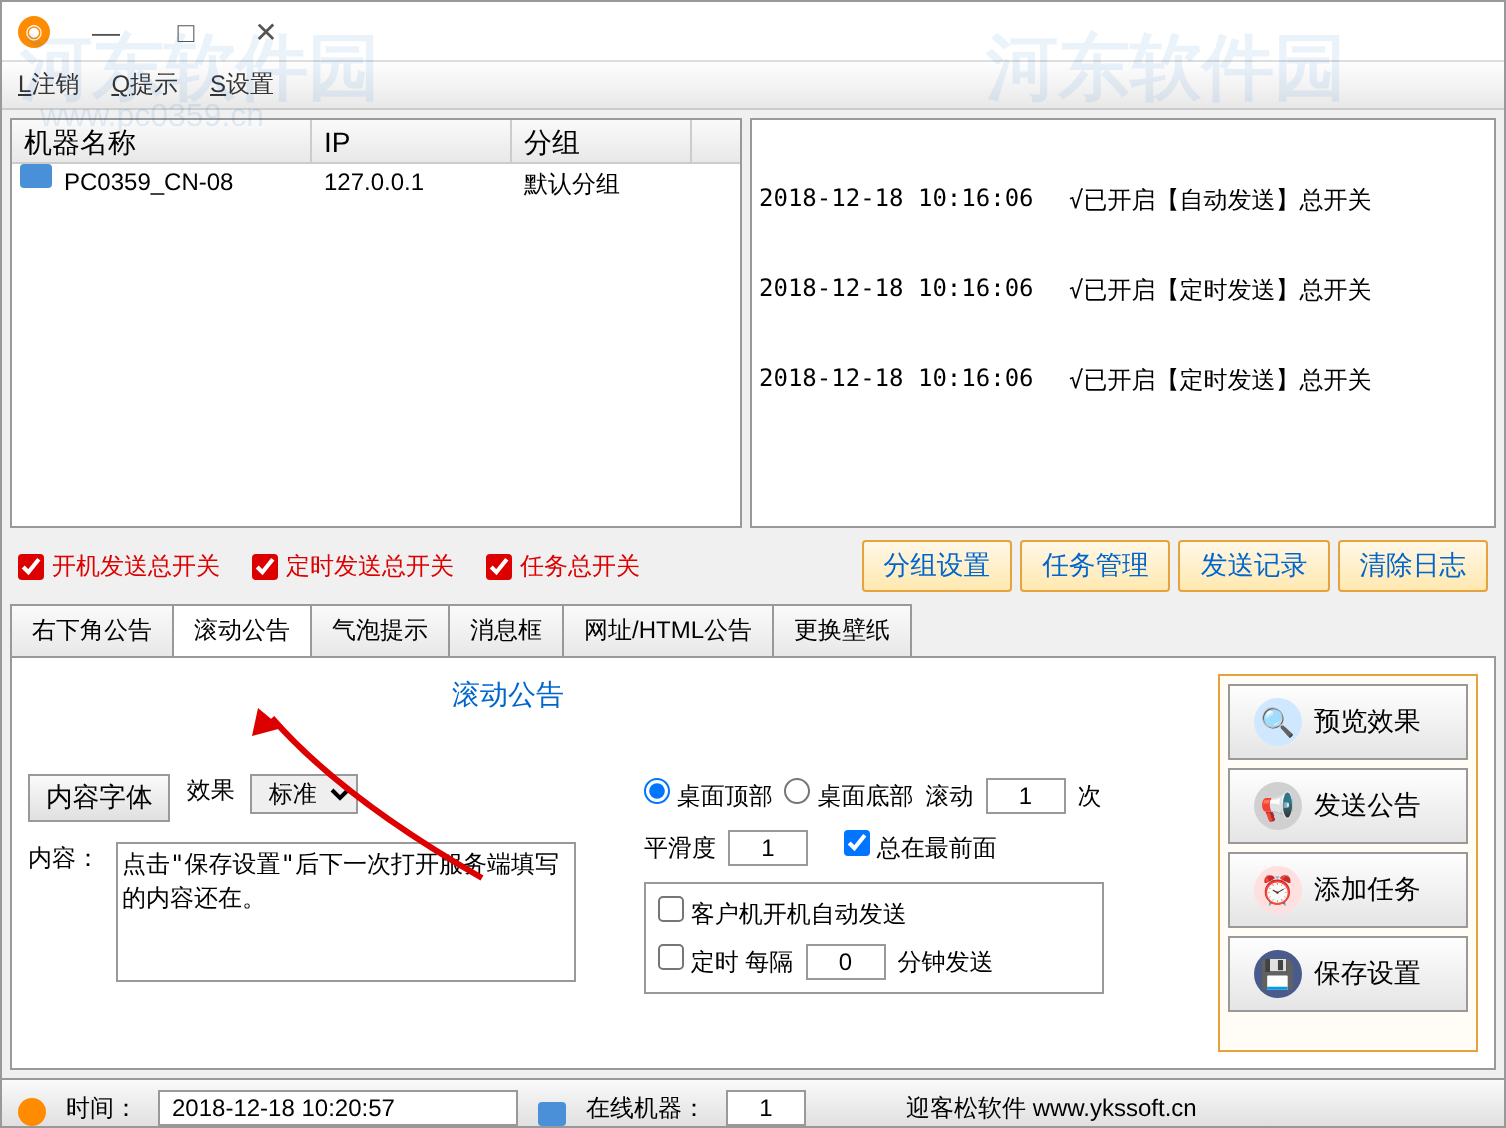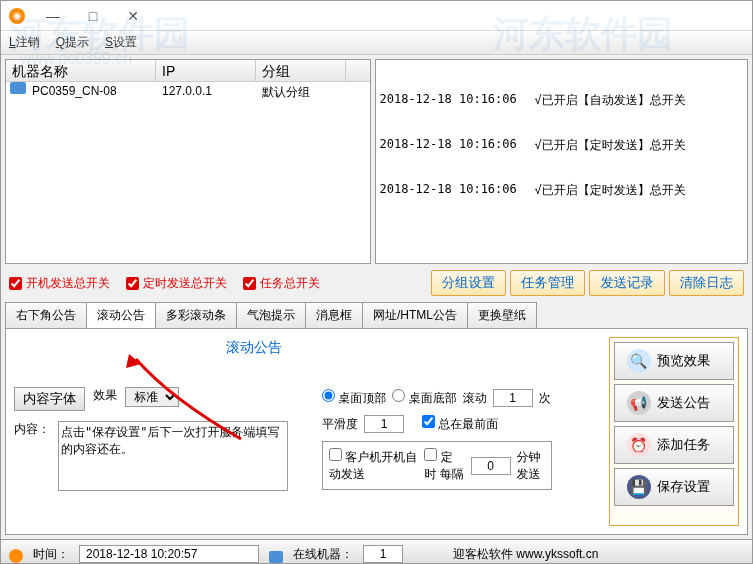--- a/index.html
+++ b/index.html
@@ -41,21 +41,21 @@
 .scroll-title{color:#0066cc;font-size:14px;position:absolute;left:220px;top:10px}
 .arrow{position:absolute;left:120px;top:25px;width:130px;height:90px;pointer-events:none}
 .arrow svg{width:100%;height:100%}
 .form-area{display:flex;flex-direction:column;gap:10px;margin-top:50px;width:300px}
 .form-row{display:flex;align-items:flex-start;gap:8px}
 .sbtn{background:linear-gradient(#fafafa,#e0e0e0);border:1px solid #999;padding:2px 8px}
 select,input[type=text]{border:1px solid #999;padding:1px 4px;font-size:12px}
 textarea{border:1px solid #999;width:230px;height:70px;font-size:12px;padding:2px;resize:none}
 .mid-opts{display:flex;flex-direction:column;gap:8px;margin-top:52px;width:230px}
 .opt-row{display:flex;align-items:center;gap:6px}
-.fieldset{border:1px solid #999;padding:6px;display:flex;flex-direction:row;gap:6px}
+.fieldset{border:1px solid #999;padding:6px;display:flex;flex-direction:column;gap:6px}
 .right-btns{display:flex;flex-direction:column;gap:4px;margin-left:auto;border:1px solid #e6a23c;padding:4px;background:#fffdf5}
 .bigbtn{display:flex;align-items:center;gap:6px;background:linear-gradient(#fefefe,#e5e5e5);border:1px solid #999;padding:6px 12px;width:120px}
 .bigbtn .ico{width:24px;height:24px;border-radius:50%;display:flex;align-items:center;justify-content:center;font-size:14px}
 .ico.preview{background:#d0e8ff;color:#0066cc}
 .ico.send{background:#d0d0d0;color:#555}
 .ico.task{background:#ffe0e0;color:#d00}
 .ico.save{background:#4a5a8a;color:#fff}
 .statusbar{height:24px;background:linear-gradient(#fafafa,#e0e0e0);border-top:1px solid #999;display:flex;align-items:flex-end;padding:0 8px;gap:10px;font-size:12px}
 .statusbar .sicon{width:14px;height:14px;background:#ff8c00;border-radius:50%}
 .statusbar .mon{width:14px;height:12px;background:#4a90d9;border-radius:2px}
@@ -121,21 +121,20 @@
         <button class="obtn">分组设置</button>
         <button class="obtn">任务管理</button>
         <button class="obtn">发送记录</button>
         <button class="obtn">清除日志</button>
       </div>
     </div>
 
     <div class="tabs">
       <div class="tab">右下角公告</div>
       <div class="tab active">滚动公告</div>
-      <div class="tab">多彩滚动条</div>
       <div class="tab">气泡提示</div>
       <div class="tab">消息框</div>
       <div class="tab">网址/HTML公告</div>
       <div class="tab">更换壁纸</div>
     </div>
 
     <div class="tab-body">
       <div class="scroll-title">滚动公告</div>
       <div class="arrow">
         <svg viewBox="0 0 130 90">

